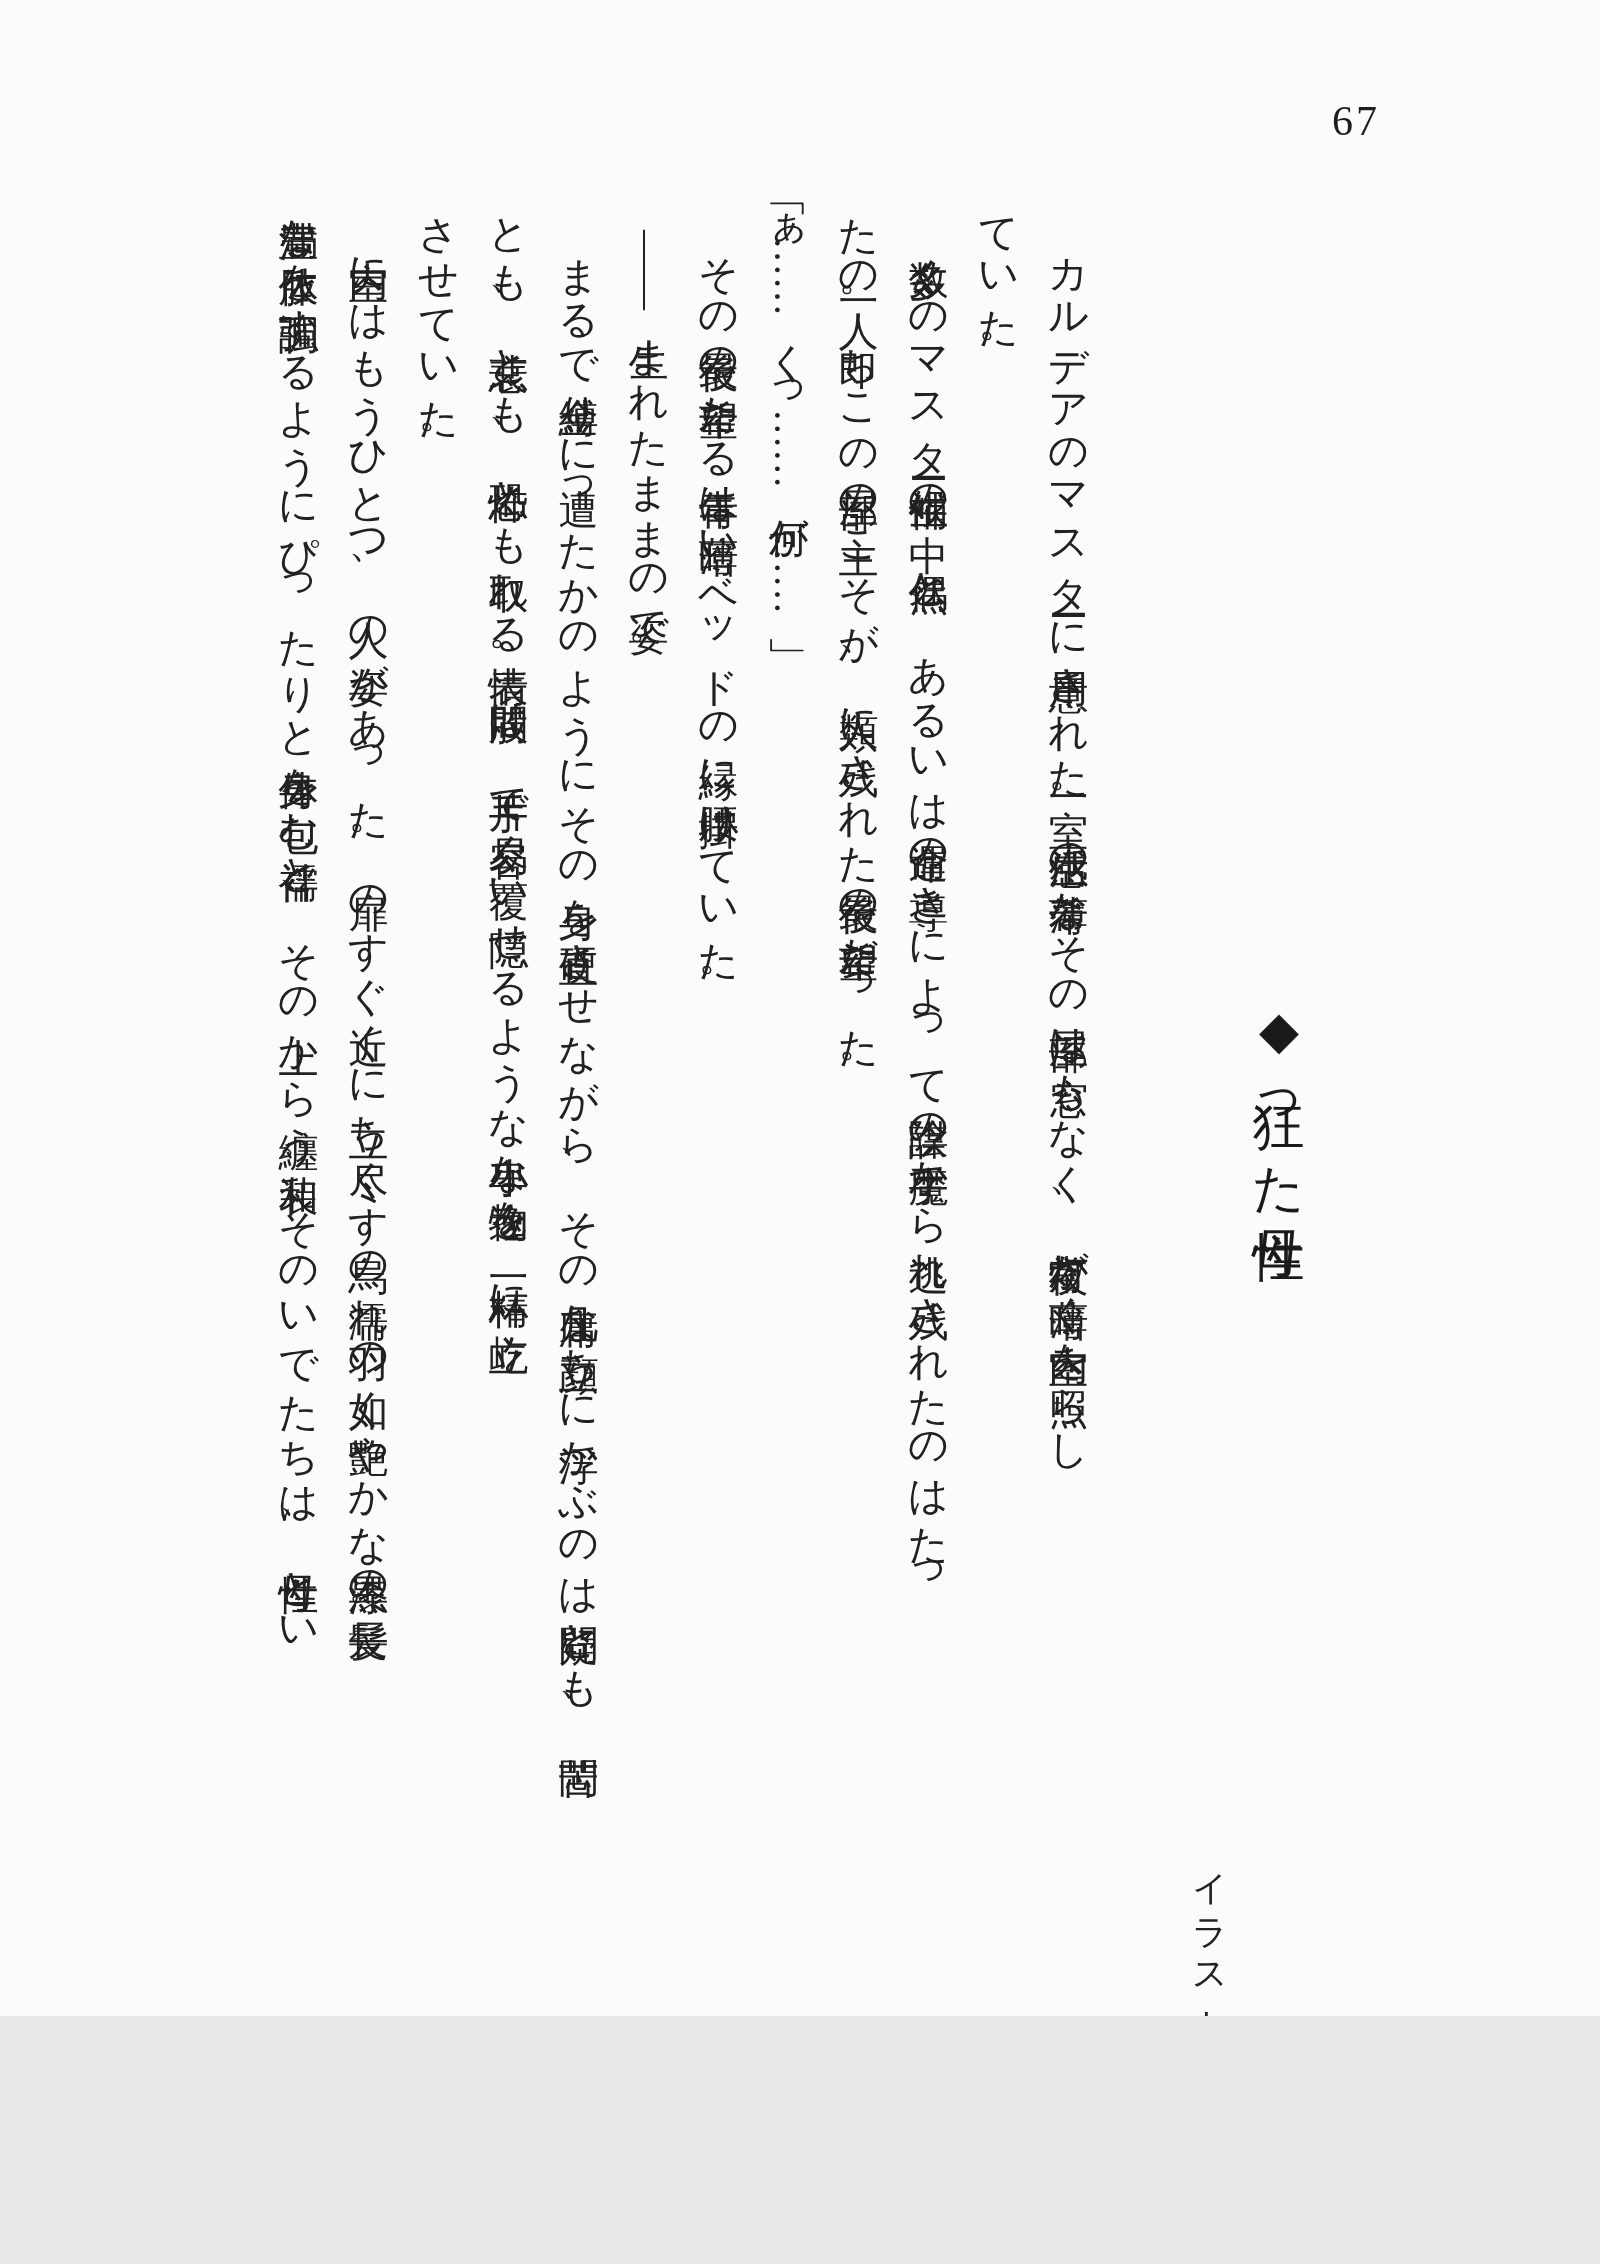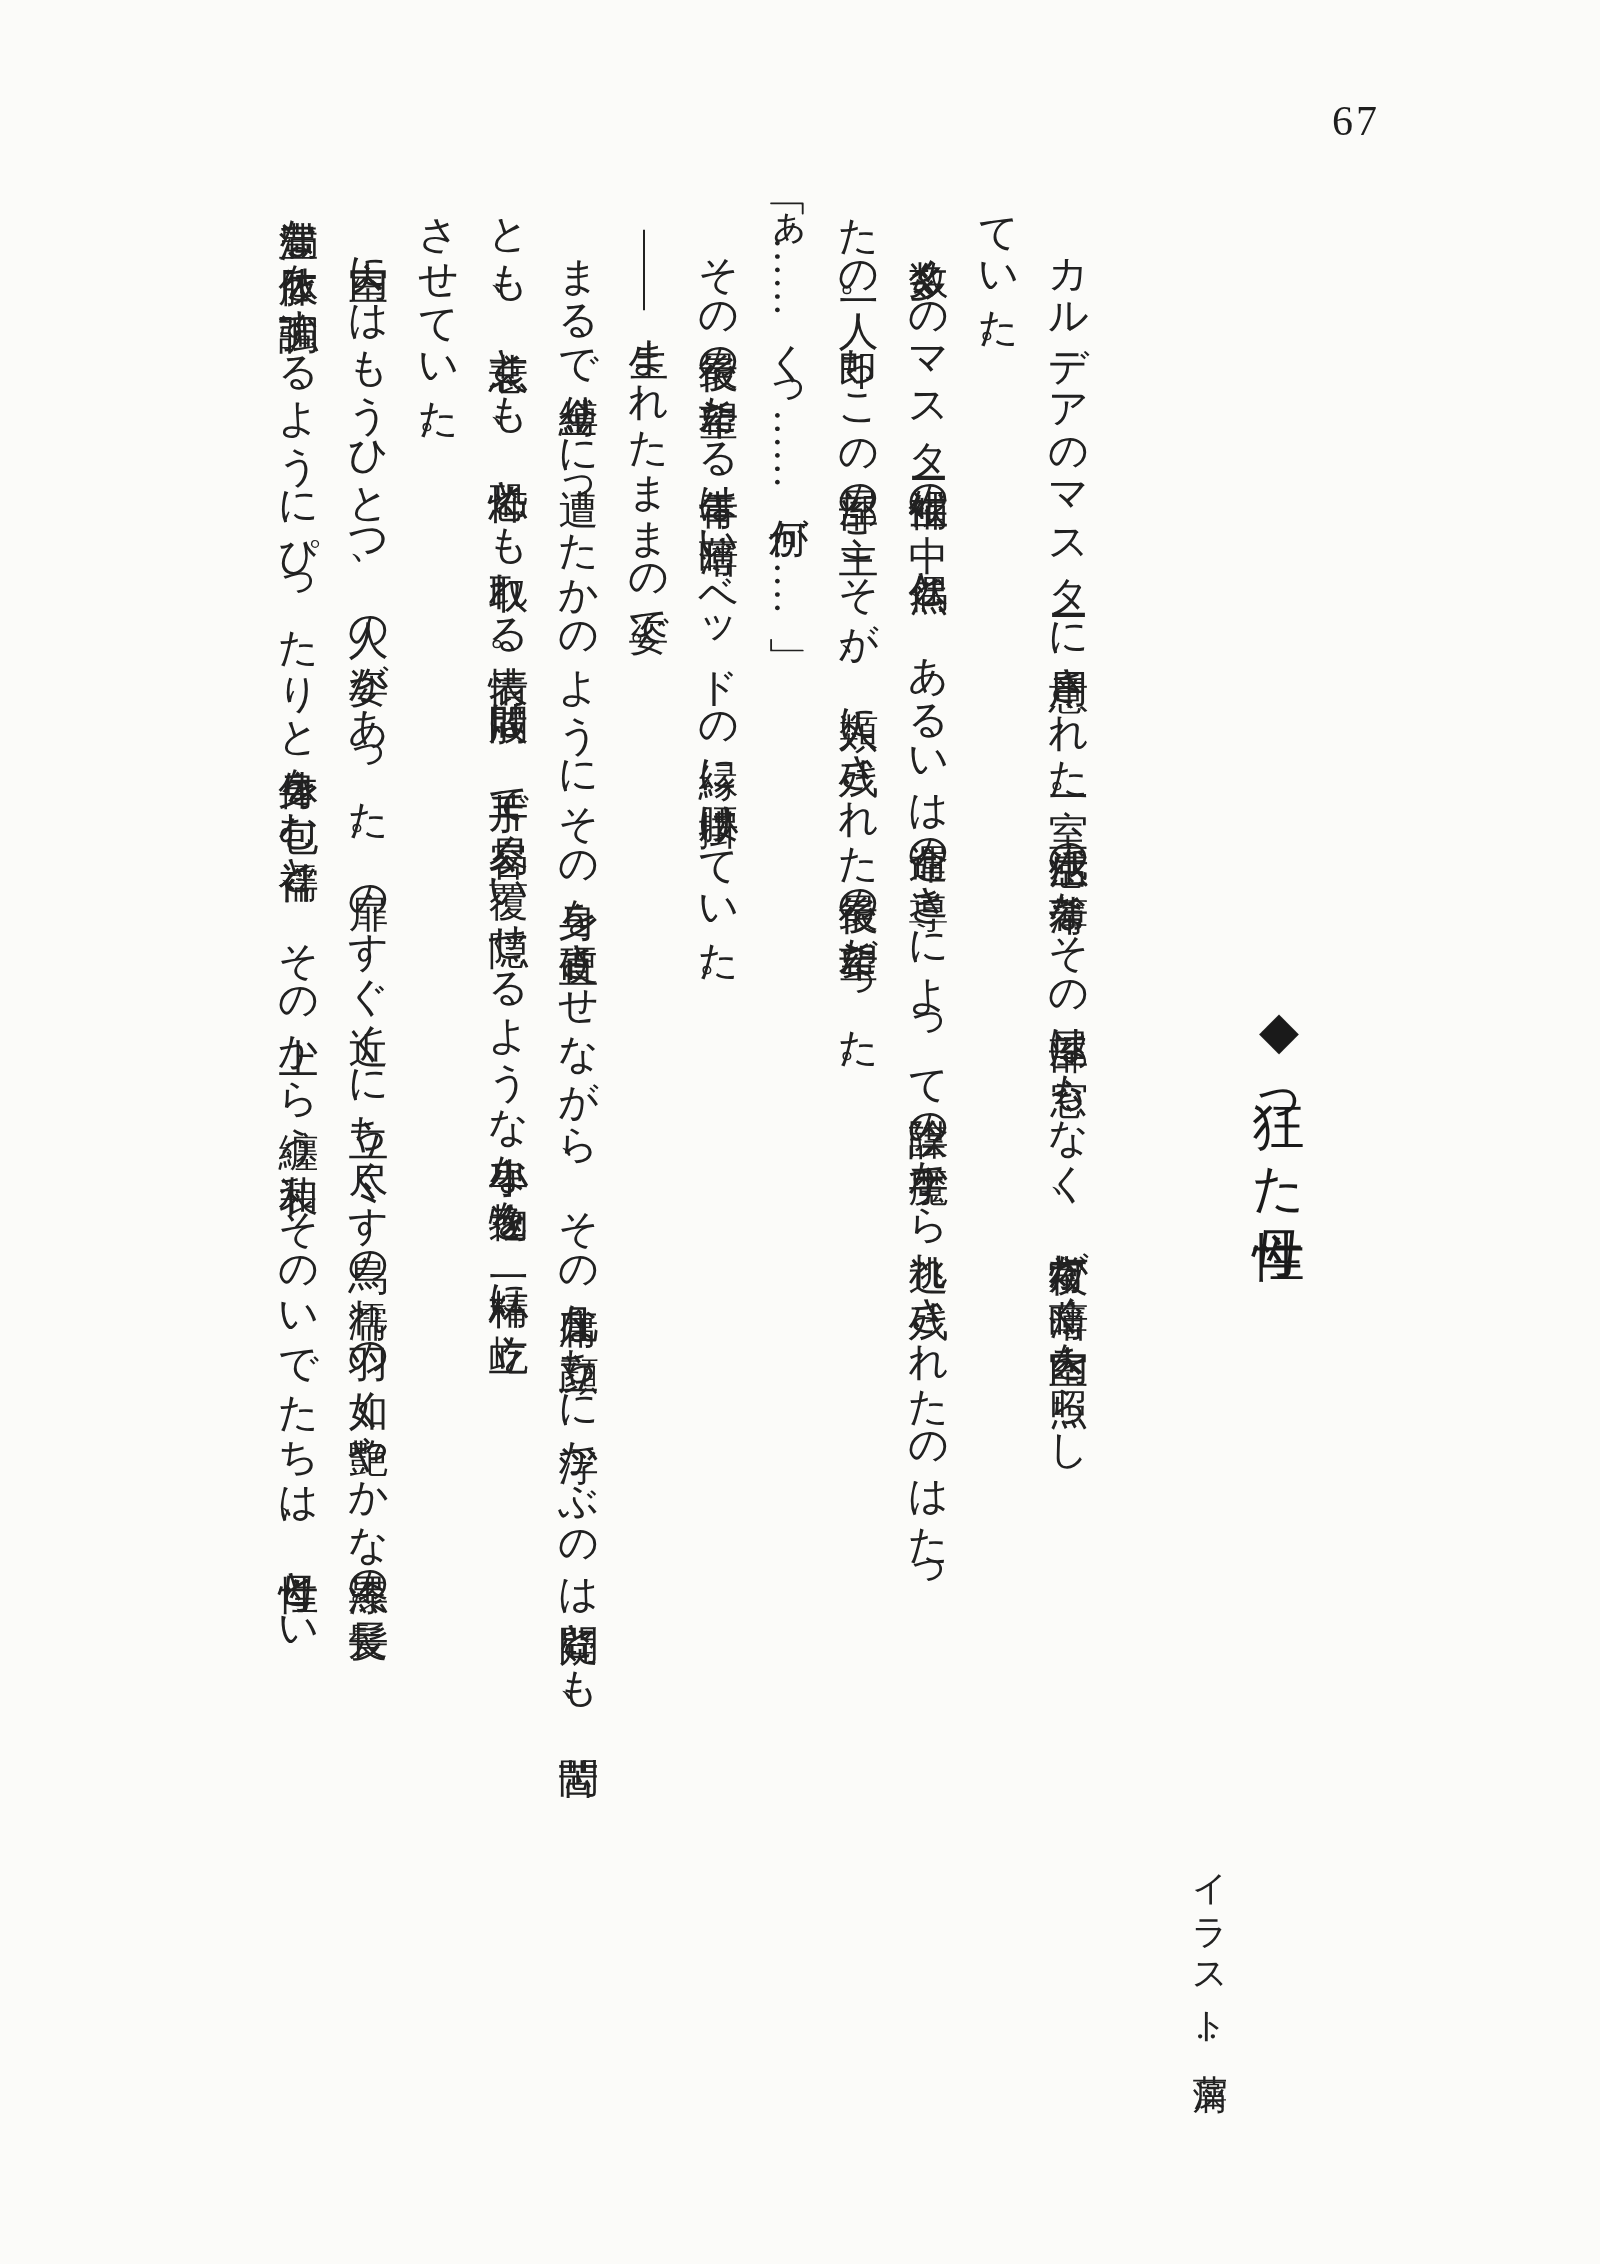--- a/index.html
+++ b/index.html
@@ -3,21 +3,21 @@
 <meta charset="utf-8">
 <style>
   html, body {
     margin: 0;
     padding: 0;
     background: #e8e8e6;
   }
   .page {
     position: relative;
     width: 1600px;
-    height: 2264px;
+    height: 2016px;
     background: #fbfbf9;
     overflow: hidden;
     font-family: "Liberation Serif", "DejaVu Serif", serif;
     color: #1e1e1e;
   }
   .page-number {
     position: absolute;
     top: 100px;
     left: 1332px;
     font-size: 42px;

